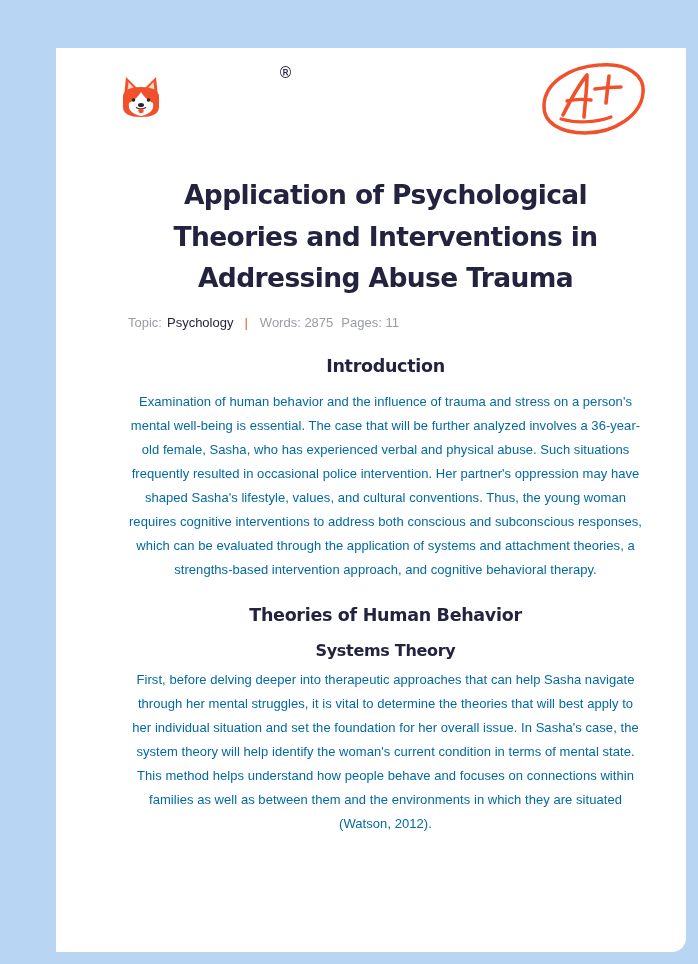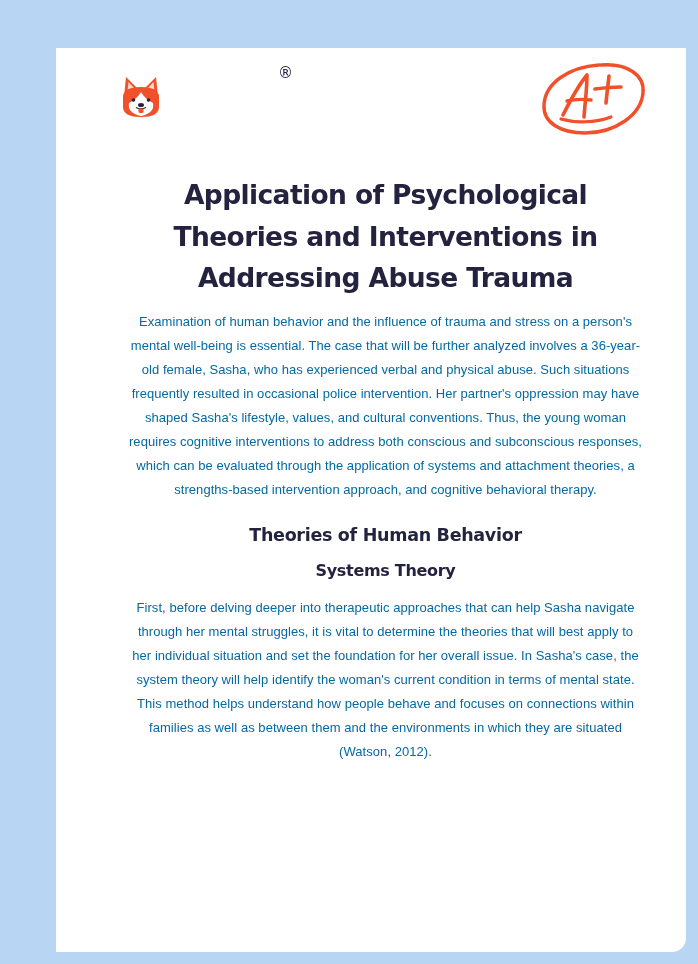--- a/index.html
+++ b/index.html
@@ -104,21 +104,21 @@
   }
   h2 {
     margin: 0;
     font-family: "DejaVu Sans", sans-serif;
     font-weight: bold;
     font-size: 17.5px;
     color: #24233f;
     letter-spacing: -0.3px;
   }
   h3 {
-    margin: 12px;
+    margin: 4px;
     font-family: "DejaVu Sans", sans-serif;
     font-weight: bold;
     font-size: 16px;
     color: #24233f;
     letter-spacing: -0.3px;
   }
   .intro-heading {
     margin-top: 20px;
     height: 26px;
     line-height: 26px;
@@ -187,20 +187,28 @@
       <path d="M28 42 C36 40 44 40 52 41" stroke="#f0502a" stroke-width="3.4" fill="none" stroke-linecap="round"></path>
 
       <path d="M56 30 C64 29 72 28 82 28" stroke="#f0502a" stroke-width="3.6" fill="none" stroke-linecap="round"></path>
       <path d="M70 17 C69 26 68 34 67 44" stroke="#f0502a" stroke-width="3.6" fill="none" stroke-linecap="round"></path>
     </svg>
   </div>
 
   <div class="content">
     <h1>Application of Psychological Theories and Interventions in Addressing Abuse Trauma</h1>
 
-
+    <div class="meta">
+      <span>Topic:</span>
+      <span class="topic-value">Psychology</span>
+      <span class="sep">|</span>
+      <span>Words: 2875</span>
+      <span class="pages">Pages: 11</span>
+    </div>
+
+    <h2 class="intro-heading">Introduction</h2>
     <p class="intro-p">Examination of human behavior and the influence of trauma and stress on a person's mental well-being is essential. The case that will be further analyzed involves a 36-year-old female, Sasha, who has experienced verbal and physical abuse. Such situations frequently resulted in occasional police intervention. Her partner's oppression may have shaped Sasha's lifestyle, values, and cultural conventions. Thus, the young woman requires cognitive interventions to address both conscious and subconscious responses, which can be evaluated through the application of systems and attachment theories, a strengths-based intervention approach, and cognitive behavioral therapy.</p>
 
     <h2 class="theories-heading">Theories of Human Behavior</h2>
     <h3 class="systems-heading">Systems Theory</h3>
     <p class="systems-p">First, before delving deeper into therapeutic approaches that can help Sasha navigate through her mental struggles, it is vital to determine the theories that will best apply to her individual situation and set the foundation for her overall issue. In Sasha's case, the system theory will help identify the woman's current condition in terms of mental state. This method helps understand how people behave and focuses on connections within families as well as between them and the environments in which they are situated (Watson, 2012).</p>
   </div>
 </div>
 
 </body></html>

